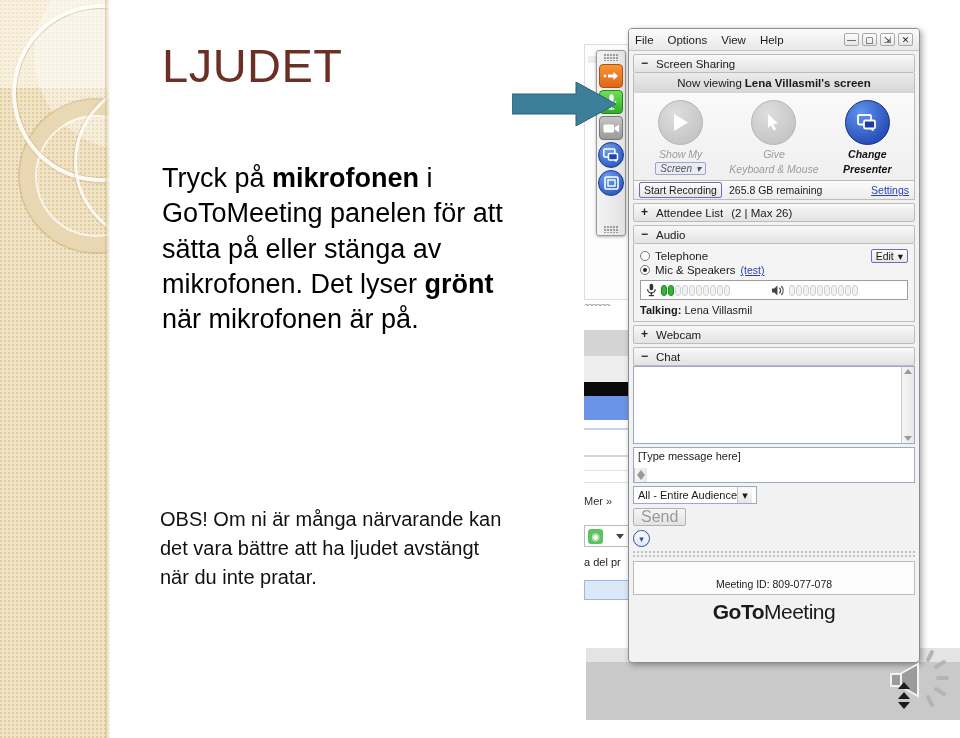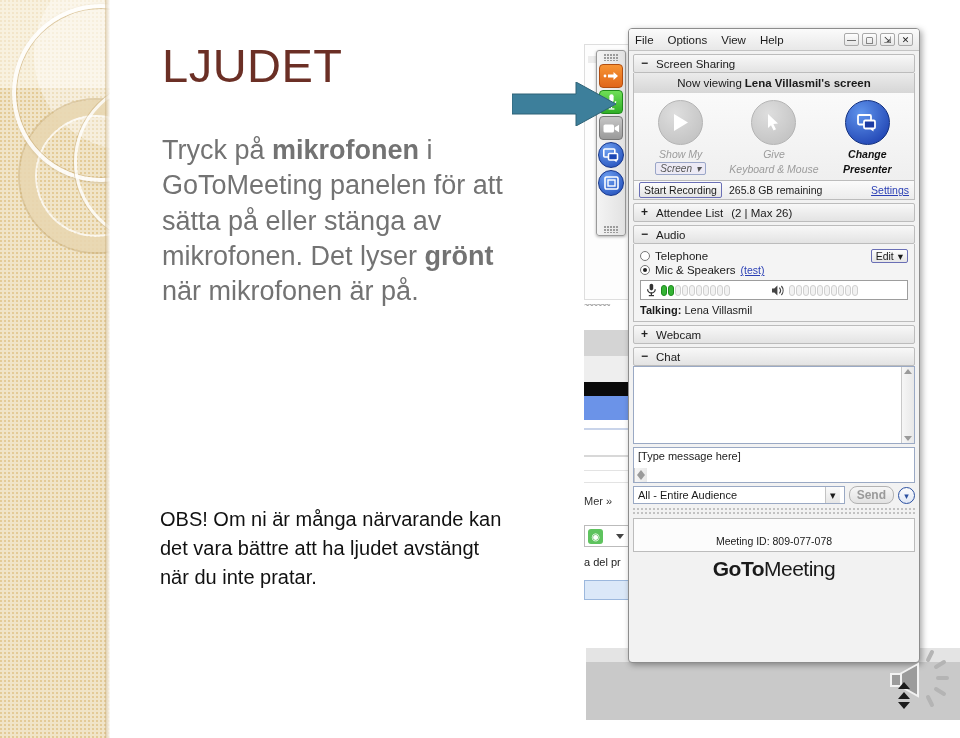--- a/index.html
+++ b/index.html
@@ -48,22 +48,22 @@
     background:linear-gradient(to right, rgba(190,160,105,.45), rgba(255,255,255,.9));
   }
 
   
   #slide-title {
     position:absolute; left:162px; top:42px;
     font-size:47px; font-weight:400; letter-spacing:.5px;
     color:#6b2f25; line-height:1;
   }
   #body-text {
-    position:absolute; left:162px; top:133px; width:345px;
-    font-size:27px; line-height:1.31; color:#737373; font-weight:400;
+    position:absolute; left:162px; top:161px; width:345px;
+    font-size:27px; line-height:1.31; color:#000000; font-weight:400;
   }
   #body-text b { font-weight:700; }
   #note-text {
     position:absolute; left:160px; top:505px; width:350px;
     font-size:20px; line-height:1.45; color:#111;
   }
 
   
   .bgfrag { position:absolute; }
   #bg-doc-a { left:584px; top:44px;  width:46px; height:256px; background:#fdfdfd; border:1px solid #dedede; }
@@ -194,27 +194,27 @@
   #chat-area .pad { flex:1; }
   .vscroll { width:13px; background:linear-gradient(to right,#f6f6f6,#e8e8e8); border-left:1px solid #c9c9c9;
      display:flex; flex-direction:column; justify-content:space-between; align-items:center; padding:2px 0; }
   .arw { width:0;height:0; }
   .arw.up { border-left:4px solid transparent;border-right:4px solid transparent;border-bottom:5px solid #9a9a9a; }
   .arw.dn { border-left:4px solid transparent;border-right:4px solid transparent;border-top:5px solid #9a9a9a; }
 
   #msg-box { margin:3px 4px 0 4px; background:#fff; border:1px solid #9aa9c4; height:36px; display:flex;flex-direction:column; }
   #msg-box .txt { flex:1; padding:2px 4px; font-size:11px; color:#222; }
 
-  #send-row { margin:3px 4px 0 4px; display:flex; align-items:flex-end; gap:4px; }
+  #send-row { margin:3px 4px 0 4px; display:flex; align-items:flex-start; gap:4px;flex-direction:column; }
   #audience-sel { flex:1; height:18px; background:#fff; border:1px solid #9aa9c4; display:flex; align-items:center;
       padding:0 4px; font-size:11px; }
   #audience-sel .dd { margin-left:auto; width:15px; height:16px; border-left:1px solid #c3c3c3;
       background:linear-gradient(to bottom,#fafafa,#e6e6e6); display:flex;align-items:center;justify-content:center; }
   #send-btn { height:18px; border:1px solid #b2b2b2; background:linear-gradient(to bottom,#f6f6f6,#e2e2e2);
-      border-radius:8px; padding:0 7px; font-size:12px; color:#9a9a9a; display:flex;align-items:center;font-weight:bold; }
+      border-radius:2px; padding:0 7px; font-size:16px; color:#9a9a9a; display:flex;align-items:center; }
   #send-more { width:17px;height:17px;border-radius:50%; border:1px solid #2a4fa0;
       background:linear-gradient(to bottom,#fcfcfc,#dfe7f6); display:flex;align-items:center;justify-content:center; }
 
   #dots-strip { margin:4px 4px 0 4px; height:7px;
       background-image:radial-gradient(circle at 1px 1px,#c2c2c2 1px,transparent 1.3px); background-size:4px 4px; }
 
   #meetnow { margin:3px 4px 0 4px; background:#fcfcfc; border:1px solid #bcbcbc; padding:4px 0 4px 0; text-align:center; }
   #meetnow .t1 { font-size:12px; font-weight:bold; }
   #meetnow .t2 { font-size:10.5px; margin-top:12px; }
   #gtm-logo { text-align:center; padding:5px 0 6px 0; font-size:21px; letter-spacing:-.5px; }

